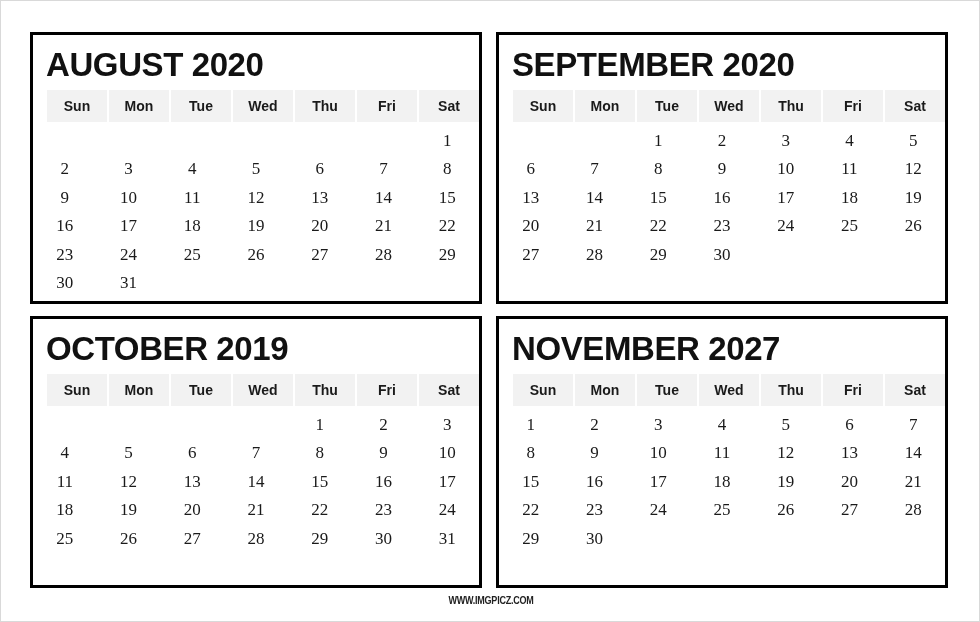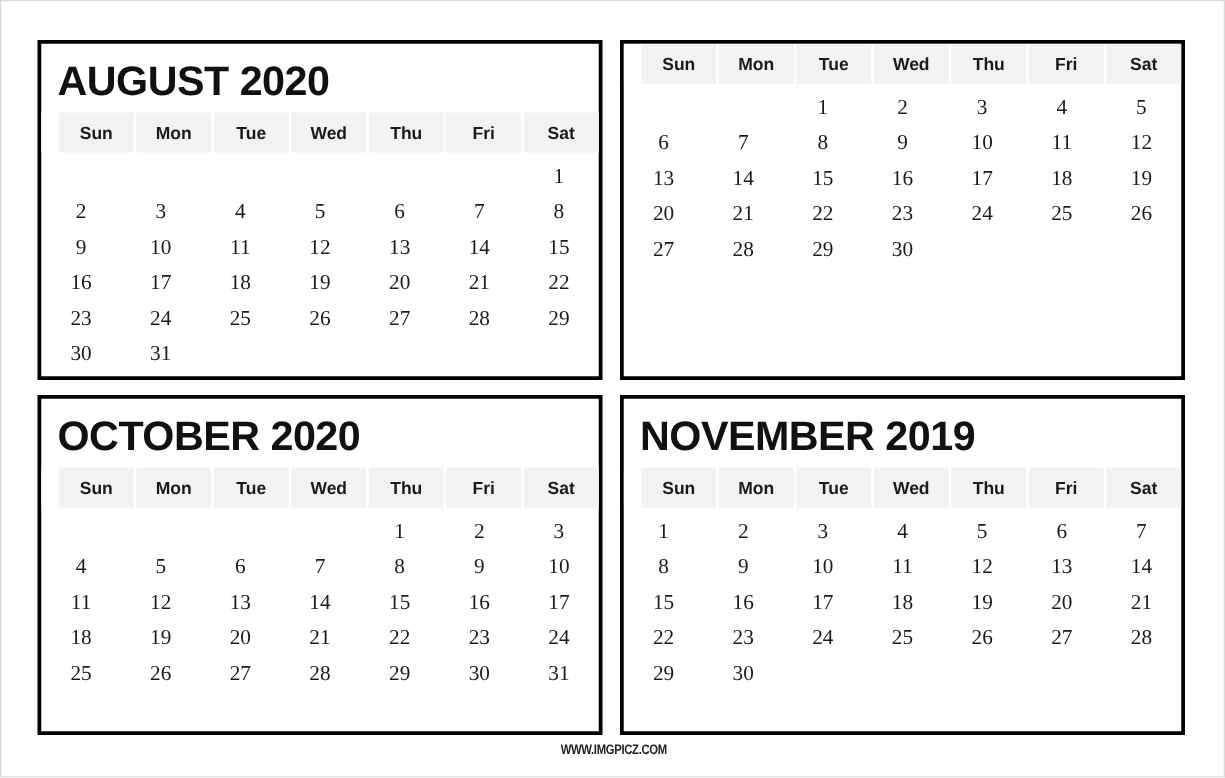--- a/index.html
+++ b/index.html
@@ -175,20 +175,21 @@
           <div class="day-cell">31</div>
           <div class="day-cell empty"></div>
           <div class="day-cell empty"></div>
           <div class="day-cell empty"></div>
           <div class="day-cell empty"></div>
           <div class="day-cell empty"></div>
         </div>
     </div>
 
     <div class="month-panel">
+      <div class="month-title">SEPTEMBER 2020</div>
       <div class="weekday-row">
         <div class="weekday-cell">Sun</div>
         <div class="weekday-cell">Mon</div>
         <div class="weekday-cell">Tue</div>
         <div class="weekday-cell">Wed</div>
         <div class="weekday-cell">Thu</div>
         <div class="weekday-cell">Fri</div>
         <div class="weekday-cell">Sat</div>
       </div>
       <div class="days-grid">
@@ -224,21 +225,21 @@
           <div class="day-cell">28</div>
           <div class="day-cell">29</div>
           <div class="day-cell">30</div>
           <div class="day-cell empty"></div>
           <div class="day-cell empty"></div>
           <div class="day-cell empty"></div>
         </div>
     </div>
 
     <div class="month-panel">
-      <div class="month-title">OCTOBER 2020</div>
+      <div class="month-title">OCTOBER 2019</div>
       <div class="weekday-row">
         <div class="weekday-cell">Sun</div>
         <div class="weekday-cell">Mon</div>
         <div class="weekday-cell">Tue</div>
         <div class="weekday-cell">Wed</div>
         <div class="weekday-cell">Thu</div>
         <div class="weekday-cell">Fri</div>
         <div class="weekday-cell">Sat</div>
       </div>
       <div class="days-grid">
@@ -274,21 +275,21 @@
           <div class="day-cell">26</div>
           <div class="day-cell">27</div>
           <div class="day-cell">28</div>
           <div class="day-cell">29</div>
           <div class="day-cell">30</div>
           <div class="day-cell">31</div>
         </div>
     </div>
 
     <div class="month-panel">
-      <div class="month-title">NOVEMBER 2019</div>
+      <div class="month-title">NOVEMBER 2027</div>
       <div class="weekday-row">
         <div class="weekday-cell">Sun</div>
         <div class="weekday-cell">Mon</div>
         <div class="weekday-cell">Tue</div>
         <div class="weekday-cell">Wed</div>
         <div class="weekday-cell">Thu</div>
         <div class="weekday-cell">Fri</div>
         <div class="weekday-cell">Sat</div>
       </div>
       <div class="days-grid">

